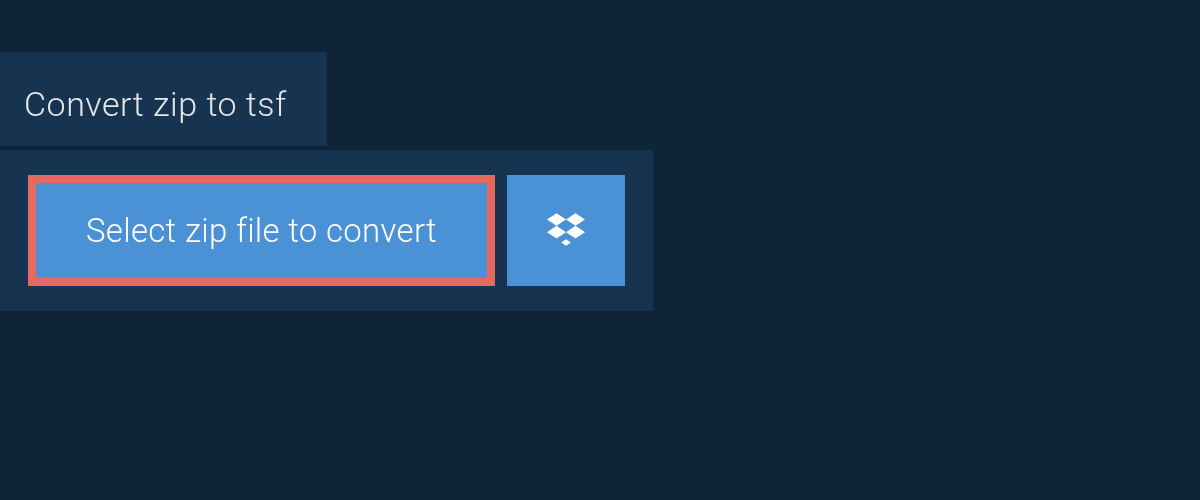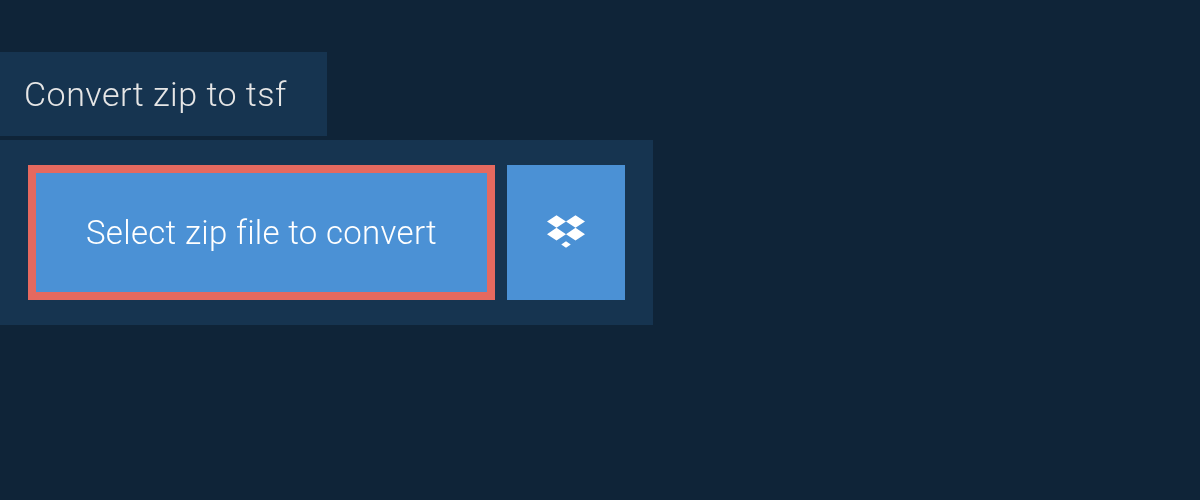--- a/index.html
+++ b/index.html
@@ -10,42 +10,42 @@
     body {
       width: 1200px;
       height: 500px;
       background: #0f2438;
       font-family: -apple-system, BlinkMacSystemFont, "Segoe UI", Roboto, Helvetica, Arial, sans-serif;
       overflow: hidden;
     }
     .tab-header {
       background: #163450;
       display: inline-block;
-      padding: 22px 40px 22px 24px;
+      padding: 32px 40px 22px 24px;
       margin-top: 52px;
     }
     .tab-title {
       color: #e6e6e6;
       font-size: 34px;
       font-weight: 300;
       letter-spacing: 0.5px;
     }
     .panel {
       background: #163450;
       padding: 25px 28px;
       margin-top: 4px;
       display: flex;
       align-items: stretch;
       gap: 12px;
       width: fit-content;
     }
     .select-button {
       background: #4b91d5;
       border: 8px solid #e5695f;
-      padding: 40px 50px;
+      padding: 28px 50px;
       display: flex;
       align-items: center;
       justify-content: center;
       cursor: pointer;
     }
     .select-button-label {
       color: #ffffff;
       font-size: 33px;
       font-weight: 300;
       letter-spacing: 0.3px;

